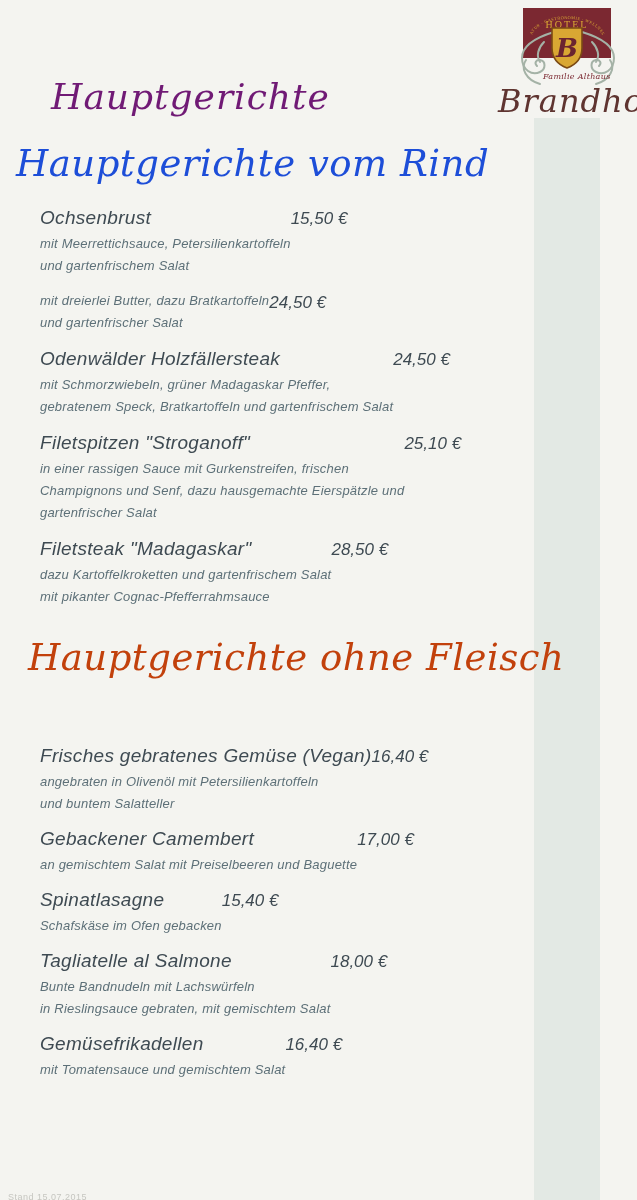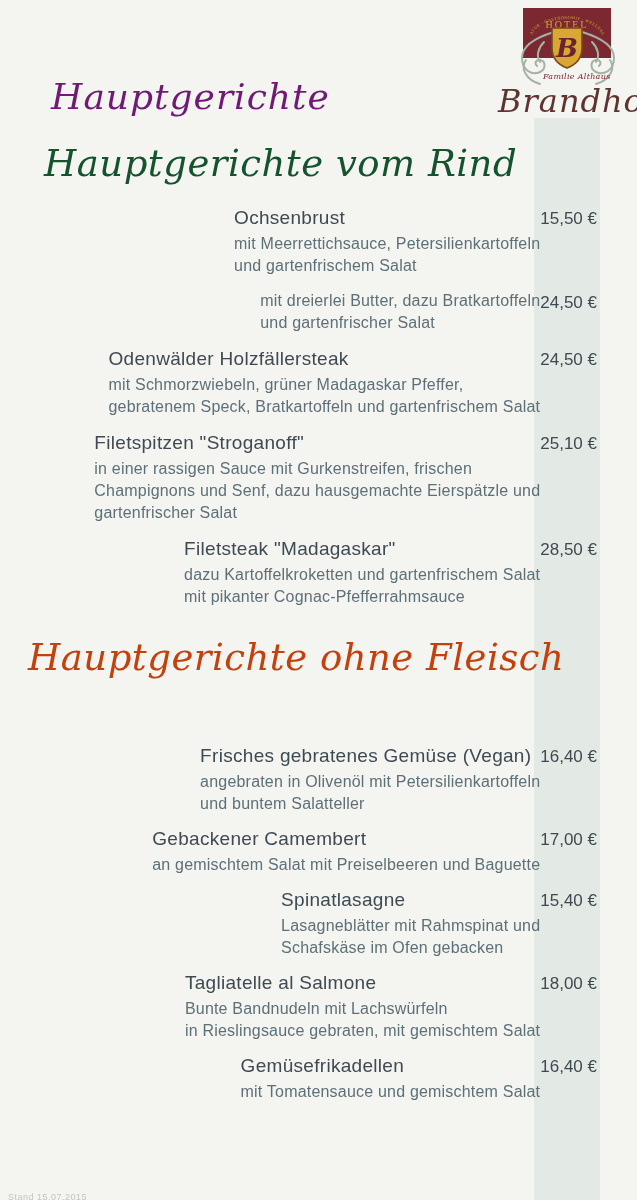--- a/index.html
+++ b/index.html
@@ -20,33 +20,33 @@
   .flourish{position:absolute;left:514px;top:30px;}
   .shield{position:absolute;left:550px;top:26px;}
   .family{position:absolute;left:543px;top:72px;font-family:"DejaVu Serif",serif;
     font-style:italic;font-size:8px;color:#7b2831;letter-spacing:.3px;}
   .brandname{position:absolute;left:498px;top:82px;font-family:"DejaVu Serif",serif;
     font-style:italic;font-size:32px;color:#5f3430;letter-spacing:1px;white-space:nowrap;}
 
   
   .script{font-family:"DejaVu Serif",serif;font-style:italic;white-space:nowrap;}
   .page-title{position:absolute;left:35px;top:76px;font-size:36px;color:#701a75;letter-spacing:1px;margin-left:16px;}
-  .sec-title-1{position:absolute;left:44px;top:142px;font-size:37px;color:#14532d;letter-spacing:.5px;}
+  .sec-title-1{position:absolute;left:16px;top:142px;font-size:37px;color:#1d4ed8;letter-spacing:.5px;}
   .sec-title-2{position:absolute;left:28px;top:636px;font-size:37px;color:#c2410c;letter-spacing:.5px;}
 
   
   .items{position:absolute;left:40px;right:40px;}
   .items-rind{top:206px;}
   .items-rind .item{margin-bottom:13px;}
   .items-ohne{top:744px;}
   .items-ohne .item{margin-bottom:12px;}
-  .item{display:flex;justify-content:flex-end;align-items:flex-start;}
+  .item{display:flex;justify-content:flex-start;align-items:flex-start;font-style:italic;}
   .item-left{max-width:450px;}
   .item-name{font-size:19px;line-height:24px;color:#3e4a52;letter-spacing:.3px;margin-bottom:3px;}
-  .item-desc{font-size:16px;line-height:22px;color:#5d7078;letter-spacing:.2px;}
+  .item-desc{font-size:13px;line-height:22px;color:#5d7078;letter-spacing:.2px;}
   .item-price{font-size:17px;line-height:24px;color:#3e4a52;white-space:nowrap;margin-top:1px;}
 
   
   .footer-note{position:absolute;left:8px;top:1192px;font-size:9px;color:#c6c6c0;letter-spacing:.5px;}
 </style>
 </head>
 <body>
 
 <div class="page">
 
@@ -142,21 +142,20 @@
       <div class="item">
         <div class="item-left">
           <div class="item-name">Gebackener Camembert</div>
           <div class="item-desc">an gemischtem Salat mit Preiselbeeren und Baguette</div>
         </div>
         <div class="item-price">17,00 €</div>
       </div>
       <div class="item">
         <div class="item-left">
           <div class="item-name">Spinatlasagne</div>
-          <div class="item-desc">Lasagneblätter mit Rahmspinat und</div>
           <div class="item-desc">Schafskäse im Ofen gebacken</div>
         </div>
         <div class="item-price">15,40 €</div>
       </div>
       <div class="item">
         <div class="item-left">
           <div class="item-name">Tagliatelle al Salmone</div>
           <div class="item-desc">Bunte Bandnudeln mit Lachswürfeln</div>
           <div class="item-desc">in Rieslingsauce gebraten, mit gemischtem Salat</div>
         </div>

